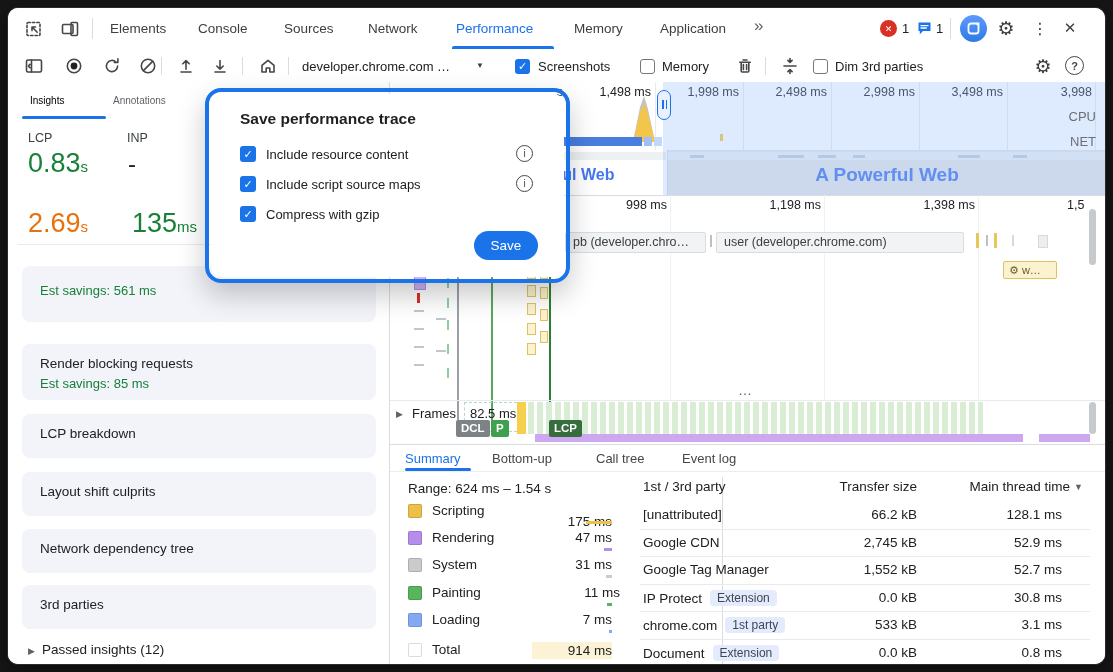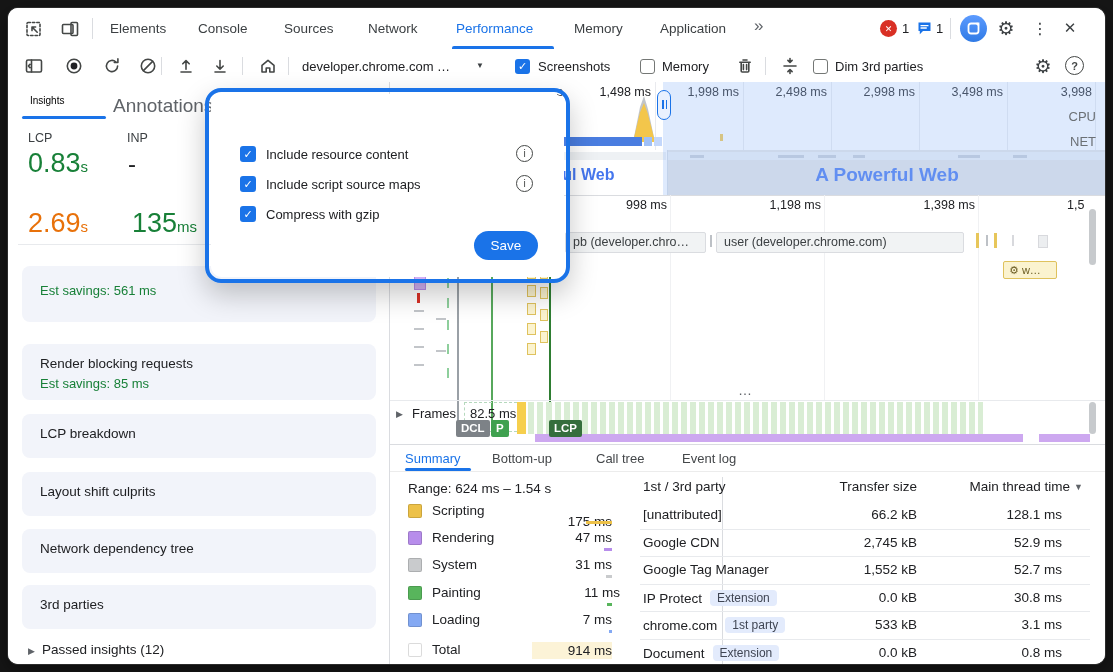--- a/index.html
+++ b/index.html
@@ -153,21 +153,21 @@
     <div class="abs cb off" style="left:805px;top:10px"></div>
     <span class="abs tlabel" style="left:827px;top:10px">Dim 3rd parties</span>
     <span class="abs glyph" style="left:1023px;top:5px;width:24px;height:24px;font-size:19px">⚙</span>
     <div class="abs ibtn" style="left:1057px;top:7px;width:19px;height:19px;border:1.6px solid #444746;border-radius:50%;box-sizing:border-box;font-size:11px;font-weight:bold;color:#444746">
         <span>?</span>
       </div>
   </div>
 
   <div class="abs" style="left:0;top:74px;width:381px;height:582px;border-right:1px solid #dadce0;background:#fff;overflow:hidden">
     <span class="abs" style="left:22px;top:13px;font-size:10px;font-weight:500;color:#000000">Insights</span>
-    <span class="abs" style="left:105px;top:13px;font-size:19px;color:#5f6368">Annotations</span>
+    <span class="abs" style="left:105px;top:13px;font-size:10px;color:#5f6368">Annotations</span>
     <div class="abs" style="left:14px;top:34px;width:84px;height:3px;background:#1a73e8;border-radius:2px"></div>
 
     <span class="abs" style="left:20px;top:49px;font-size:12.5px;font-weight:500;color:#3c4043">LCP</span>
     <span class="abs" style="left:119px;top:49px;font-size:12.5px;font-weight:500;color:#3c4043">INP</span>
     <div class="abs" style="left:20px;top:66px;font-size:27px;color:#188038"><span>0.83</span><span style="font-size:15px">s</span></div>
     <span class="abs" style="left:120px;top:68px;font-size:24px;color:#202124">-</span>
     <div class="abs" style="left:20px;top:126px;font-size:27px;color:#e8710a"><span>2.69</span><span style="font-size:15px">s</span></div>
     <div class="abs" style="left:124px;top:126px;font-size:27px;color:#188038"><span>135</span><span style="font-size:15px">ms</span></div>
     <div class="abs hsep" style="left:10px;top:162px;width:357px"></div>
 
@@ -391,20 +391,21 @@
     <div class="abs hsep" style="left:250px;top:557px;width:450px"></div>
     <div class="abs trow" style="left:0;top:563px;width:715px">
       <span class="abs" style="left:253px;top:0"><span>Document</span><span class="badge">Extension</span></span>
       <span class="abs val" style="left:407px;top:0;width:120px">0.0 kB</span>
       <span class="abs val" style="left:530px;top:0;width:142px">0.8 ms</span>
     </div>
   </div>
 
   <div class="abs" style="left:197px;top:80px;width:365px;height:195px;border:4px solid #1a73e8;border-radius:16px;box-sizing:border-box;box-shadow:0 12px 28px rgba(0,0,0,.22);z-index:50">
     <div class="abs" style="left:2px;top:2px;right:2px;bottom:2px;background:#fff;border-radius:11px">
+      <span class="abs" style="left:29px;top:16px;font-size:15.5px;font-weight:600;color:#1f1f1f">Save performance trace</span>
       <div class="abs" style="left:29px;top:52px;width:300px;height:18px">
         <div class="cb on abs" style="left:0;top:0;width:16px;height:16px">
             <span>✓</span>
           </div>
         <span class="abs tlabel" style="left:26px;top:1px">Include resource content</span>
         <div class="abs ibtn" style="left:276px;top:-1px;width:17px;height:17px;border:1.4px solid #444746;border-radius:50%;box-sizing:border-box;font-size:10px;color:#444746">
             <span>i</span>
           </div>
       </div>
       <div class="abs" style="left:29px;top:82px;width:300px;height:18px">

